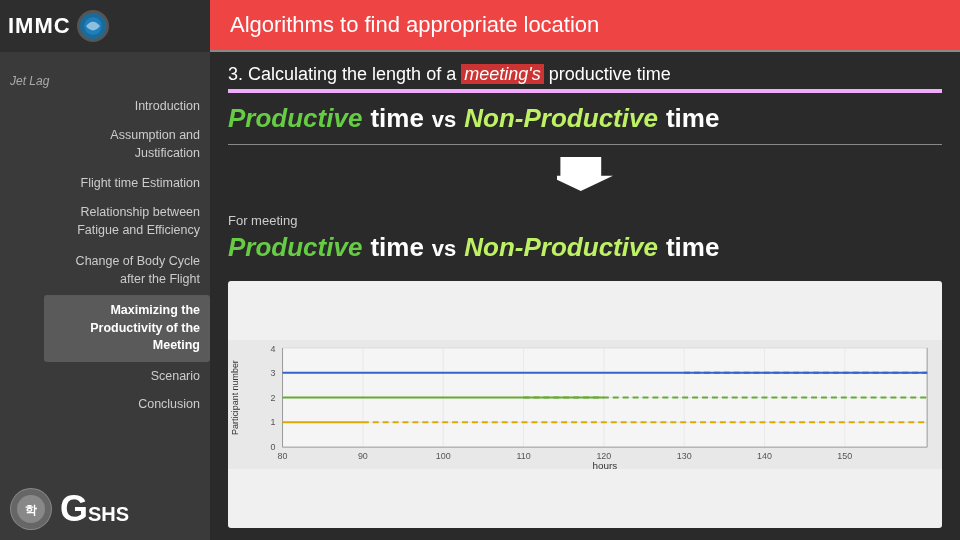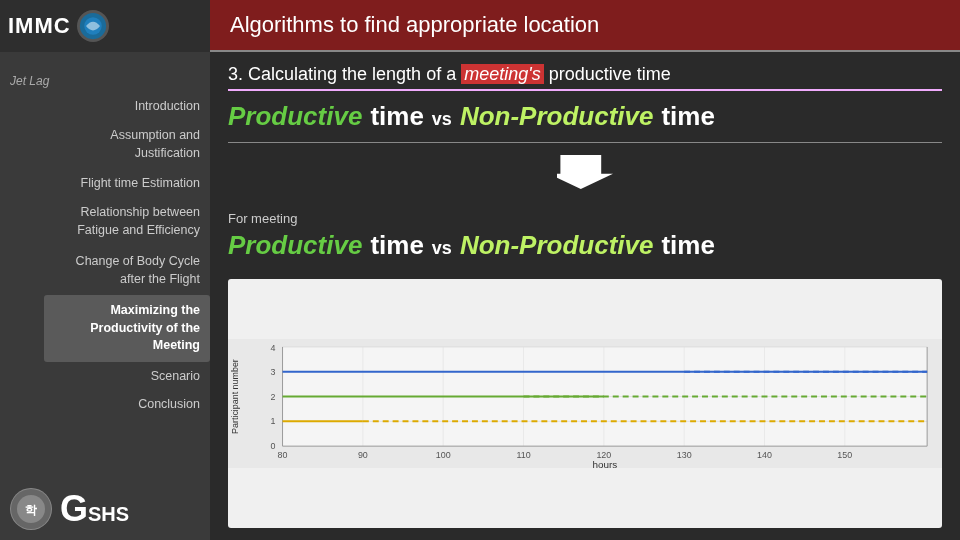--- a/index.html
+++ b/index.html
@@ -101,21 +101,21 @@
     
     #main {
       flex: 1;
       background: #2a2a2a;
       display: flex;
       flex-direction: column;
       padding: 0;
     }
 
     #main-header {
-      background: #7f1d1d;
+      background: #ef4444;
       padding: 12px 20px;
       border-bottom: 2px solid #888;
     }
 
     #main-title {
       font-size: 22px;
       color: #fff;
       font-weight: normal;
     }
 
@@ -123,21 +123,21 @@
       flex: 1;
       padding: 12px 18px;
       display: flex;
       flex-direction: column;
       gap: 10px;
     }
 
     #section-title {
       font-size: 18px;
       color: #fff;
-      border-bottom: 2px solid #f0abfc;
+      border-bottom: 4px solid #f0abfc;
       padding-bottom: 4px;
     }
 
     #section-title span.meeting {
       background: #cc3333;
       color: #fff;
       padding: 0 3px;
       font-style: italic;
     }
 
@@ -160,21 +160,21 @@
       font-weight: bold;
     }
 
     .prod-green {
       color: #66cc44;
       font-style: italic;
     }
 
     .prod-vs {
       color: #fff;
-      font-size: 18px;
+      font-size: 22px;
     }
 
     .prod-red {
       color: #bef264;
       font-style: italic;
     }
 
     .prod-time-white {
       color: #fff;
       font-size: 26px;

